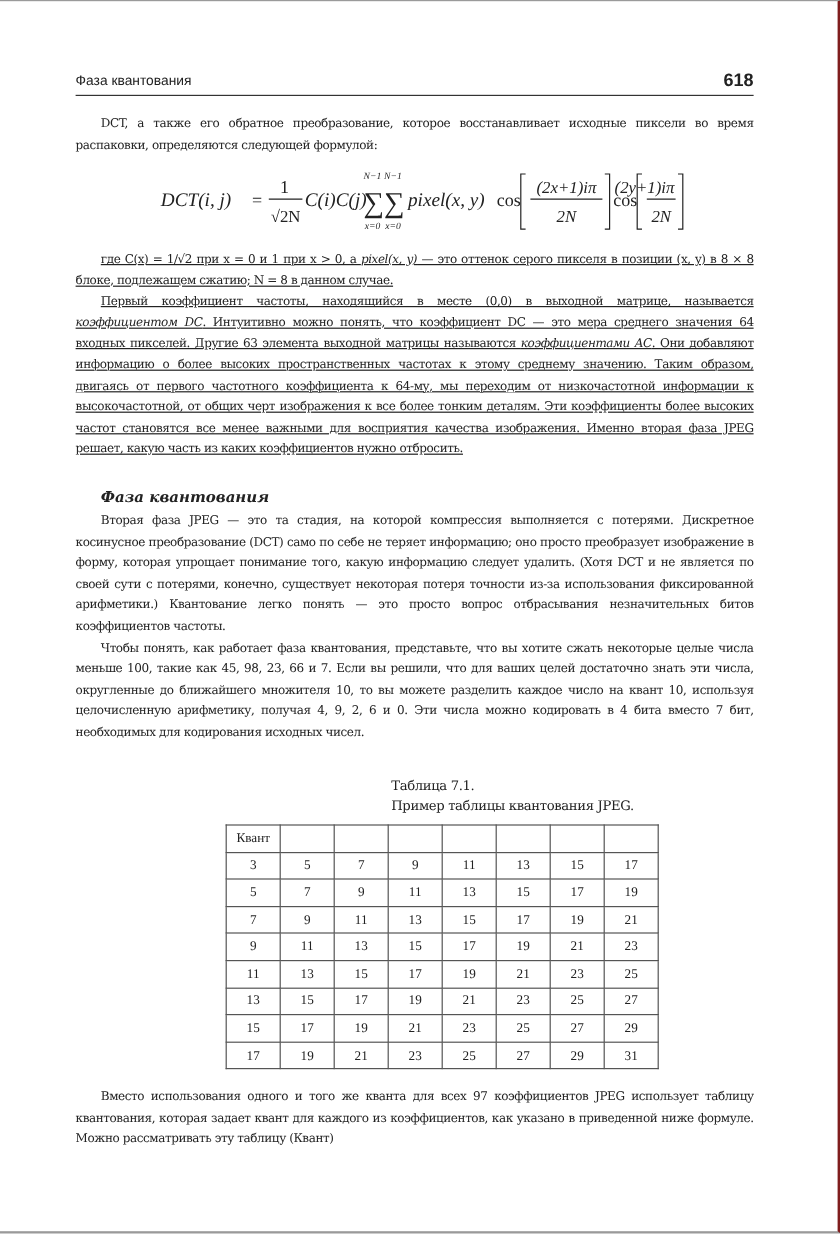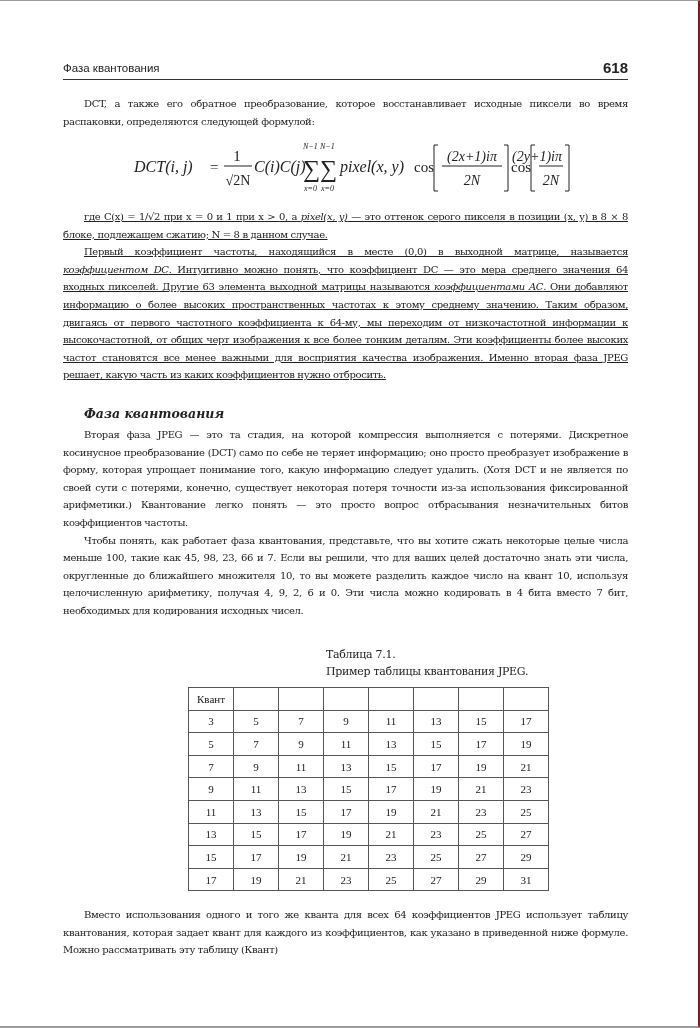--- a/index.html
+++ b/index.html
@@ -193,16 +193,16 @@
           <td>23</td>
           <td>25</td>
           <td>27</td>
           <td>29</td>
           <td>31</td>
         </tr>
       </tbody>
   </table>
 
   <div class="text" style="top:905px;">
-    <p>Вместо использования одного и того же кванта для всех 64 коэффициентов JPEG использует таблицу квантования, которая задает квант для каждого из коэффициентов, как указано в приведенной ниже формуле. Можно рассматривать эту таблицу (Квант)</p>
+    <p>Вместо использования одного и того же кванта для всех 97 коэффициентов JPEG использует таблицу квантования, которая задает квант для каждого из коэффициентов, как указано в приведенной ниже формуле. Можно рассматривать эту таблицу (Квант)</p>
   </div>
 
 </div>
 
 </body></html>

